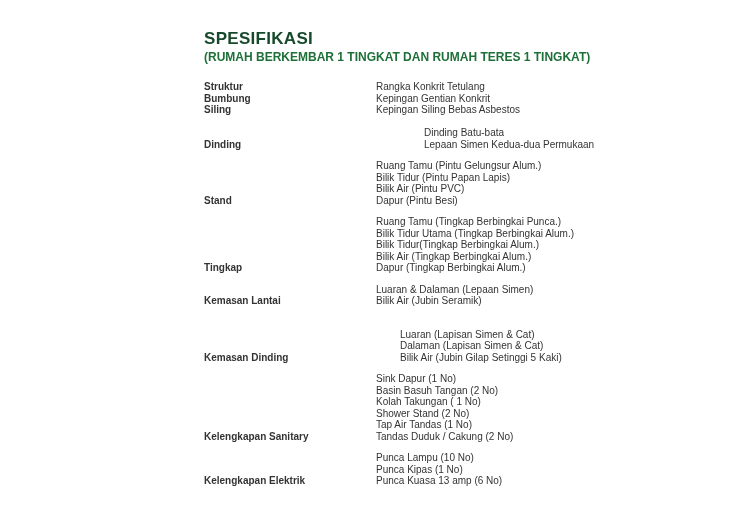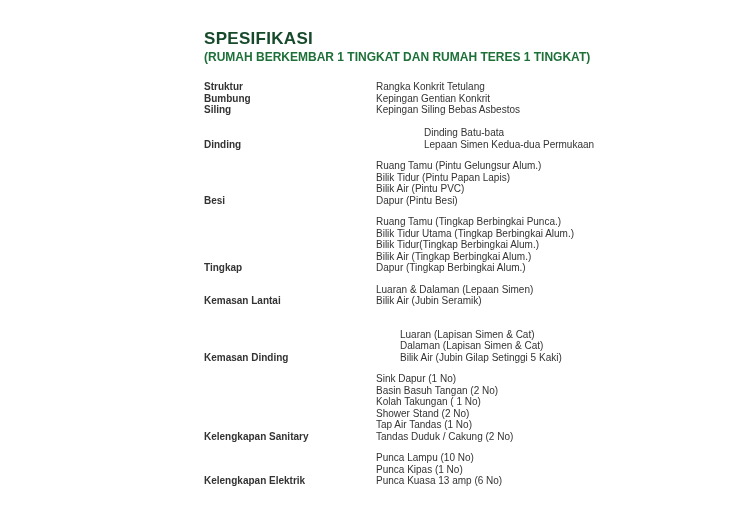--- a/index.html
+++ b/index.html
@@ -96,21 +96,21 @@
         </div>
       </div>
       <div class="section gap-line">
         <div class="label">Dinding</div>
         <div class="values">
           <div>Dinding Batu-bata</div>
           <div>Lepaan Simen Kedua-dua Permukaan</div>
         </div>
       </div>
       <div class="section gap-normal">
-        <div class="label">Besi</div>
+        <div class="label">Stand</div>
         <div class="values">
           <div>Ruang Tamu (Pintu Gelungsur Alum.)</div>
           <div>Bilik Tidur (Pintu Papan Lapis)</div>
           <div>Bilik Air (Pintu PVC)</div>
           <div>Dapur (Pintu Besi)</div>
         </div>
       </div>
       <div class="section gap-normal">
         <div class="label">Tingkap</div>
         <div class="values">

